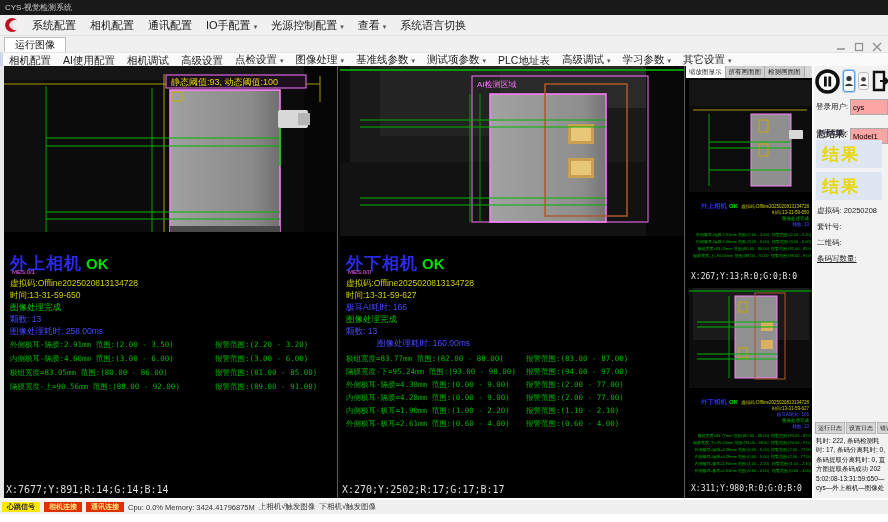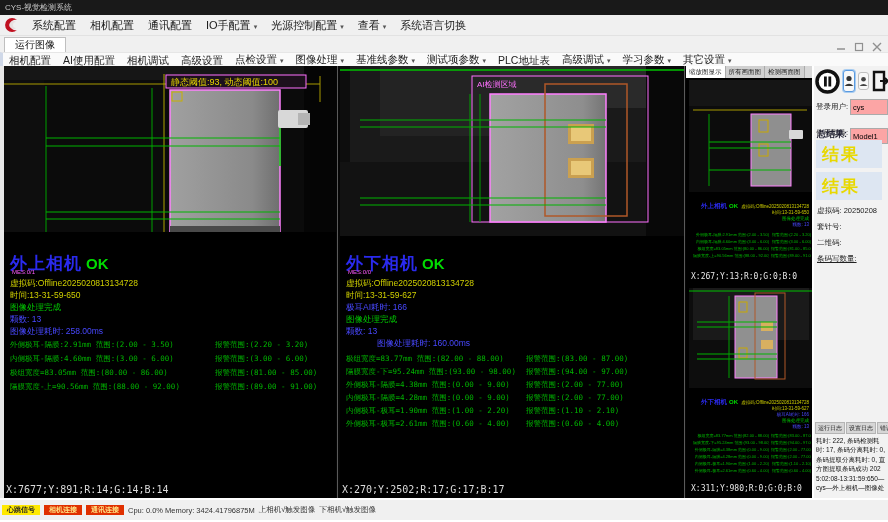--- a/index.html
+++ b/index.html
@@ -68,21 +68,21 @@
     display:flex; align-items:center; padding-left:6px; }
   .result-text { font-size:17px; font-weight:bold; color:#e8d800; letter-spacing:2px; }
   .log-tabs { position:absolute; left:1px; top:356px; width:72px; height:12px; display:flex; gap:1px; }
   .log-tab { font-size:6px; color:#222; background:#d6d6d6; border:1px solid #b4b4b4; line-height:10px;
     padding:0 2px; white-space:nowrap; }
   .log-text { position:absolute; left:2px; top:370px; width:70px; height:58px; font-size:6.5px;
     color:#111; line-height:1.45; overflow:hidden; word-break:break-all; }
 
   
   .statusfoot { left:0; top:498px; width:888px; height:24px; background:#fff; }
-  .statusrow { position:absolute; left:0; top:2px; width:888px; height:20px; background:#f0f0f0;
+  .statusrow { position:absolute; left:0; top:2px; width:888px; height:14px; background:#f0f0f0;
     display:flex; align-items:center; gap:4px; padding-left:2px; }
   .badge { font-size:7px; font-weight:bold; padding:1px 5px; line-height:8px; white-space:nowrap; }
   .badge.yellow { background:#ffe900; color:#222; }
   .badge.red { background:#e03000; color:#ffe080; }
   .status-text { font-size:7.5px; color:#333; white-space:nowrap; }
 </style>
 </head>
 <body>
 
 <div id="root">

